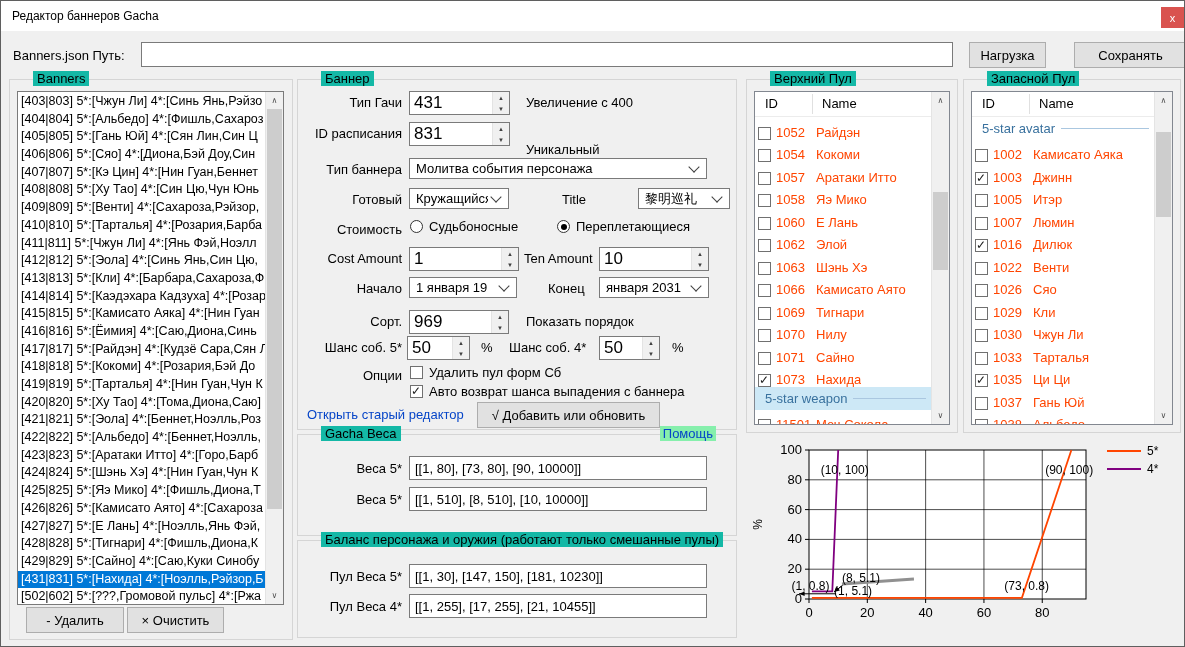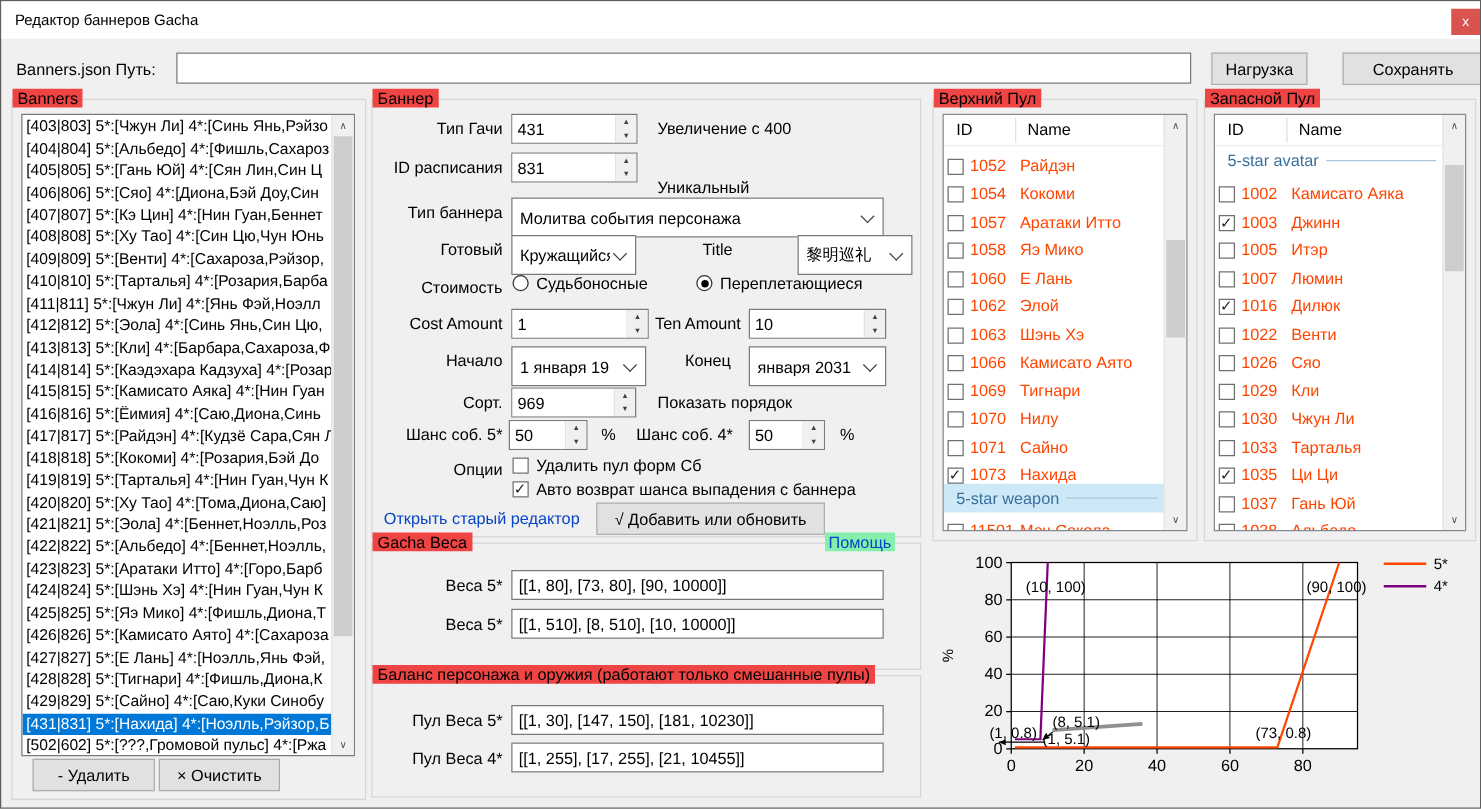--- a/index.html
+++ b/index.html
@@ -9,21 +9,21 @@
   .title{position:absolute;left:11px;top:8px;font-size:12px}
   .close-btn{position:absolute;left:1160px;top:6px;width:23px;height:21px;background:#d9534f;color:#fff;
     display:flex;align-items:center;justify-content:center;font-size:11px;cursor:pointer}
   .path-label{position:absolute;left:12px;top:47px}
   .input{background:#fff;border:1px solid #7a7a7a;font:inherit;font-size:13px;padding:1px 5px;box-sizing:border-box}
   .path-input{position:absolute;left:140px;top:41px;width:812px;height:25px}
   .btn{background:#e1e1e1;border:1px solid #adadad;font:inherit;font-size:13px;color:#000;box-sizing:border-box}
   .btn-load{position:absolute;left:968px;top:41px;width:77px;height:26px}
   .btn-save{position:absolute;left:1073px;top:41px;width:113px;height:26px}
   .group{position:absolute;border:1px solid #d5d5d5;background:#f0f0f0}
-  .legend{position:absolute;top:-9px;left:0;background:#ef4444;padding:0 4px;white-space:nowrap}
+  .legend{position:absolute;top:-9px;left:23px;background:#14b8a6;padding:0 4px;white-space:nowrap}
   #g-banners{left:8px;top:78px;width:282px;height:559px}
   #g-banner{left:296px;top:78px;width:438px;height:349px}
   #g-weights{left:296px;top:433px;width:438px;height:100px}
   #g-balance{left:296px;top:539px;width:438px;height:96px}
   #g-upper{left:745px;top:78px;width:210px;height:352px}
   #g-reserve{left:962px;top:78px;width:216px;height:352px}
   #chart{position:absolute;left:745px;top:437px;width:433px;height:203px}
   
   .listbox{position:absolute;left:7px;top:11px;width:267px;height:514px;background:#fff;border:1px solid #7a7a7a;
     box-sizing:border-box;overflow:hidden}
@@ -34,25 +34,25 @@
   .sb-btn{position:absolute;left:0;width:17px;height:17px;display:flex;align-items:center;justify-content:center;
     font-size:8px;color:#505050}
   .sb-btn.up{top:0}.sb-btn.down{bottom:0}
   .sb-thumb{position:absolute;left:1px;width:15px;background:#cdcdcd}
   .btn-del{position:absolute;left:16px;top:527px;width:98px;height:26px}
   .btn-clear{position:absolute;left:117px;top:527px;width:97px;height:26px}
   
   .flabel{position:absolute;left:0;width:104px;text-align:right;white-space:nowrap}
   .hint{position:absolute;white-space:nowrap}
   .spin{position:absolute;height:24px;display:flex;background:#fff;border:1px solid #7a7a7a;box-sizing:border-box}
-  .spin input{flex:1;min-width:0;border:0;outline:0;font:inherit;font-size:13px;padding:0 4px;background:#fff}
+  .spin input{flex:1;min-width:0;border:0;outline:0;font:inherit;font-size:17px;padding:0 4px;background:#fff}
   .spin-b{width:16px;border-left:1px solid #e3e3e3;display:flex;flex-direction:column;flex:none}
   .spin-b i{flex:1;display:flex;align-items:center;justify-content:center;font-style:normal;font-size:6px;
     color:#404040;background:#f0f0f0}
-  .combo{position:absolute;height:32px;background:#fff;border:1px solid #7a7a7a;box-sizing:border-box;
+  .combo{position:absolute;height:21px;background:#fff;border:1px solid #7a7a7a;box-sizing:border-box;
     display:flex;align-items:center;padding-left:6px}
   .combo .ct{flex:1;white-space:nowrap;overflow:hidden}
   .chev{width:7px;height:7px;border-right:1.4px solid #404040;border-bottom:1.4px solid #404040;
     transform:rotate(45deg);margin:-3px 8px 0 4px;flex:none}
   .hrow{position:absolute;display:flex;align-items:center;gap:6px;white-space:nowrap}
   .radio{width:13px;height:13px;border:1px solid #333;border-radius:50%;background:#fff;position:relative;flex:none;box-sizing:border-box}
   .radio.on::after{content:"";position:absolute;left:2.5px;top:2.5px;width:6px;height:6px;border-radius:50%;background:#000}
   .cb{width:13px;height:13px;border:1px solid #707070;background:#fff;position:relative;flex:none;box-sizing:border-box}
   .cb.on::after{content:"✓";position:absolute;left:0;top:-2px;font-size:12px;line-height:14px;color:#222}
   .link{position:absolute;color:#0645c8;cursor:pointer;white-space:nowrap}

